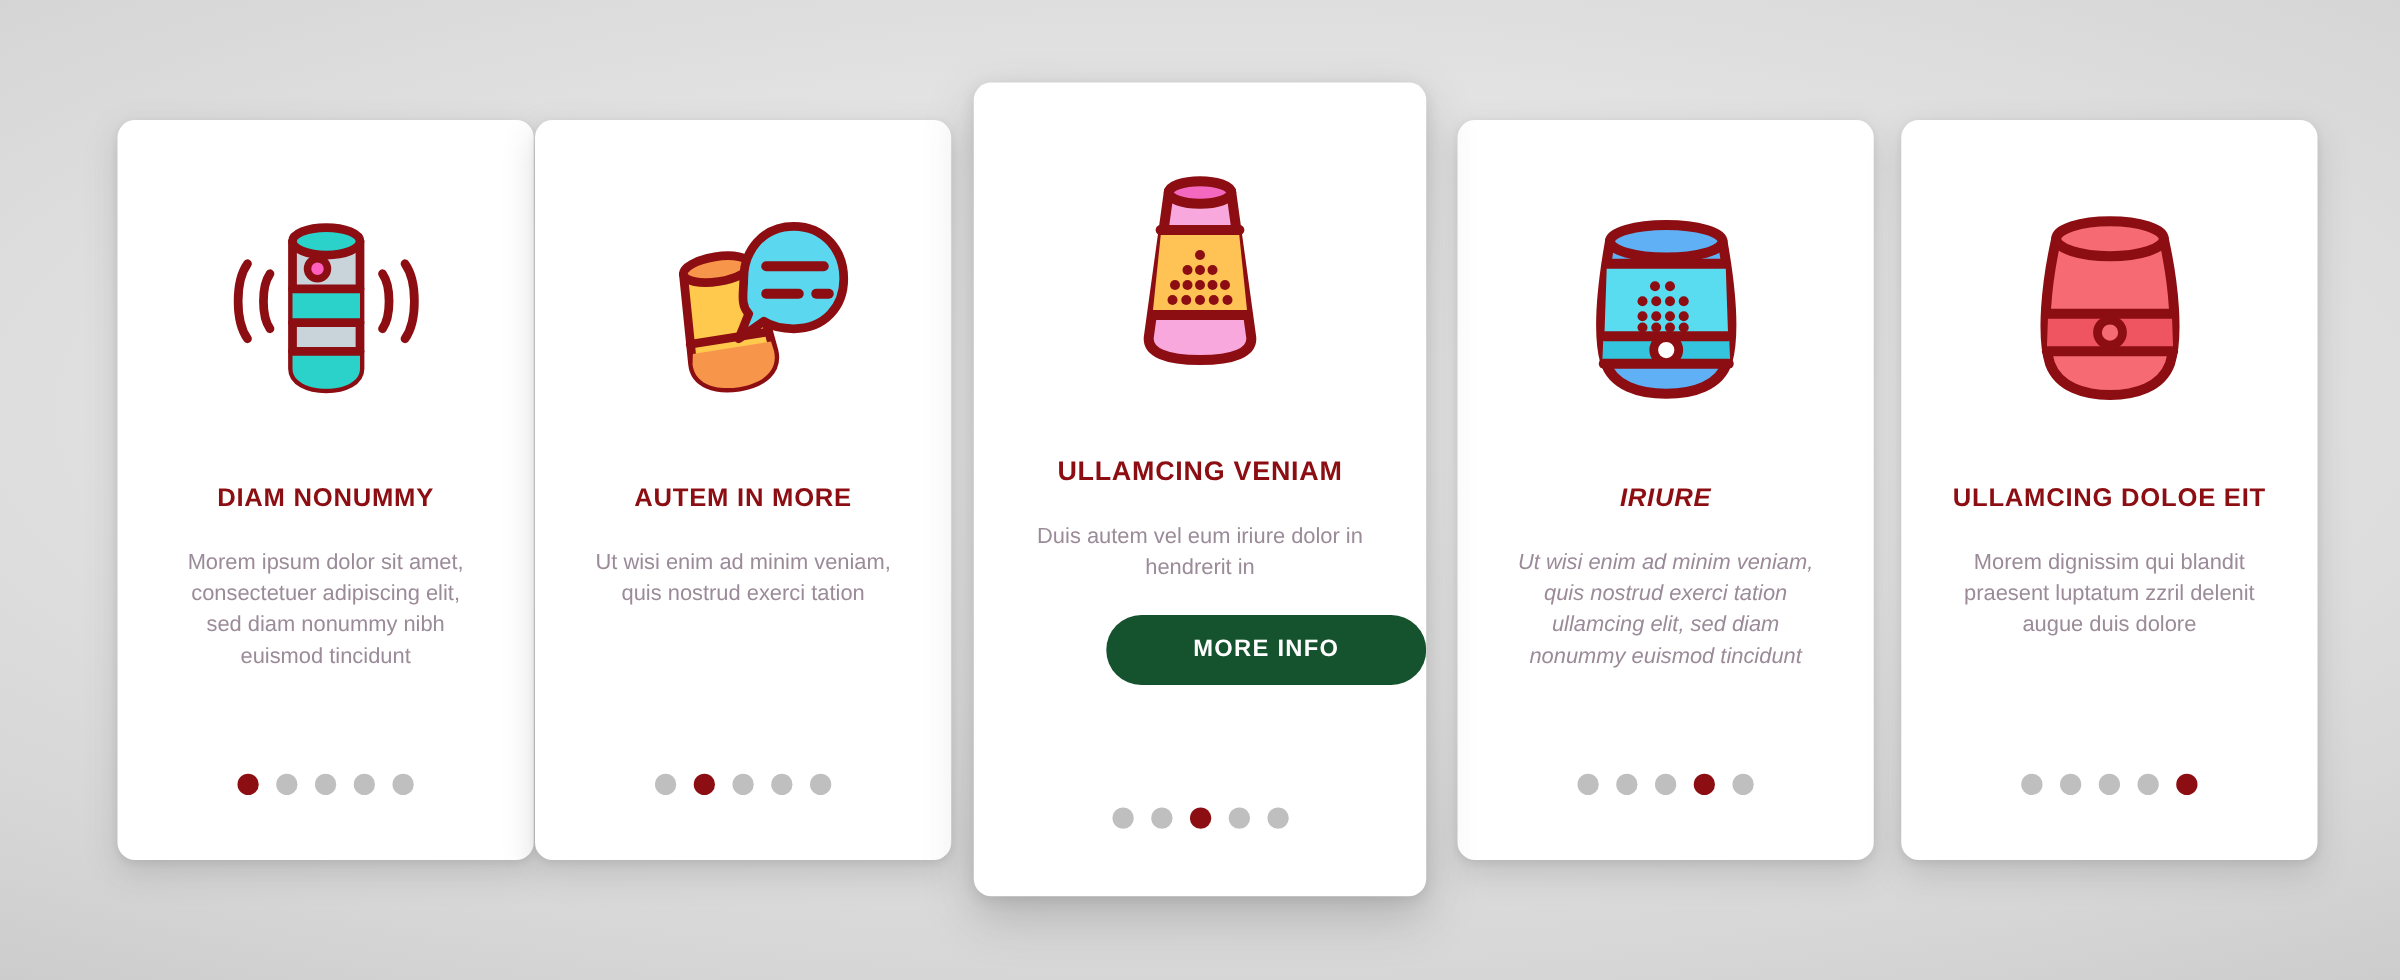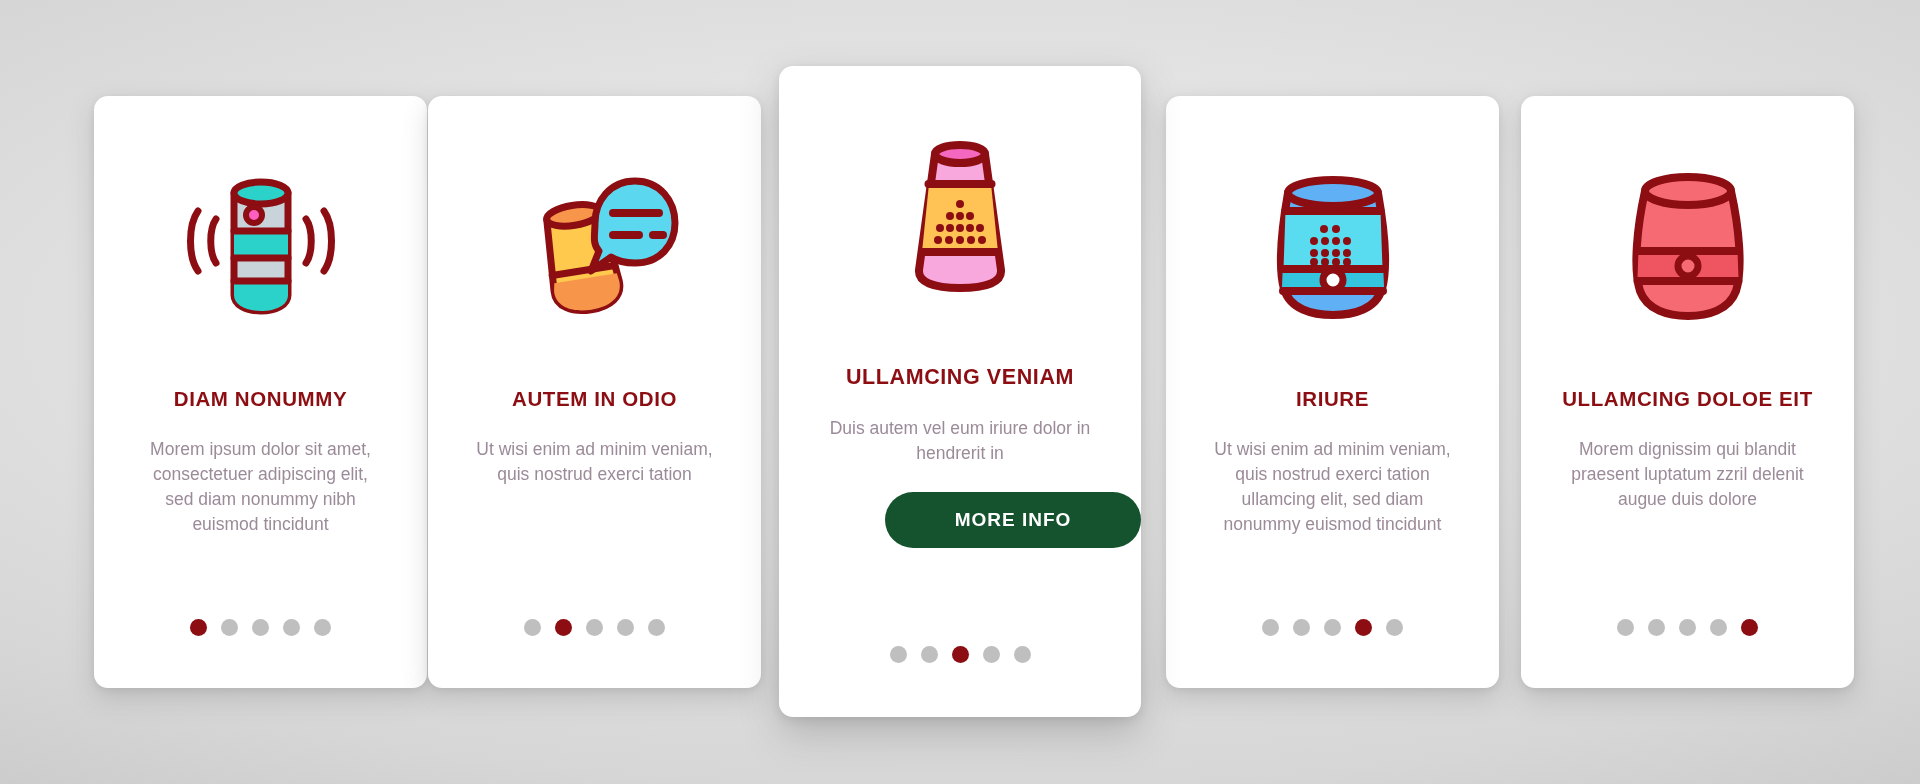--- a/index.html
+++ b/index.html
@@ -45,21 +45,21 @@
 
   
   .card.std {
     top: 96px;
     width: 333px;
     height: 592px;
     padding-top: 0;
   }
   .card.c1 { left: 74px; margin-left: 20px; }
   .card.c2 { left: 428px; }
-  .card.c4 { left: 1166px; }
+  .card.c4 { left: 1166px; font-style: italic; }
   .card.c5 { left: 1521px; }
 
   .card.featured {
     left: 779px;
     top: 66px;
     width: 362px;
     height: 651px;
     box-shadow: 0 16px 38px rgba(80,80,80,0.28), 0 3px 10px rgba(80,80,80,0.14);
     z-index: 5;
   }
@@ -191,21 +191,21 @@
           </g>
 
           <path d="M128 22 C153 22 168 42 168 64 C168 86 153 104 128 104 C118 104 110 102 104 98 L84 112 L92 92 C85 85 88 75 88 64 C88 42 103 22 128 22 Z" fill="#5bd7f0" stroke="#8C0E12" stroke-width="7" stroke-linejoin="round"></path>
           <g stroke="#8C0E12" stroke-width="8" stroke-linecap="round">
             <line x1="106" y1="54" x2="152" y2="54"></line>
             <line x1="106" y1="76" x2="132" y2="76"></line>
             <line x1="146" y1="76" x2="156" y2="76"></line>
           </g>
         </svg>
       </div>
-      <div class="card-title">AUTEM IN ODIO</div>
+      <div class="card-title">AUTEM IN MORE</div>
       <div class="card-body">Ut wisi enim ad minim veniam, quis nostrud exerci tation</div>
       <div class="dots">
         <span class="dot"></span>
         <span class="dot active"></span>
         <span class="dot"></span>
         <span class="dot"></span>
         <span class="dot"></span>
       </div>
     </div>
 

